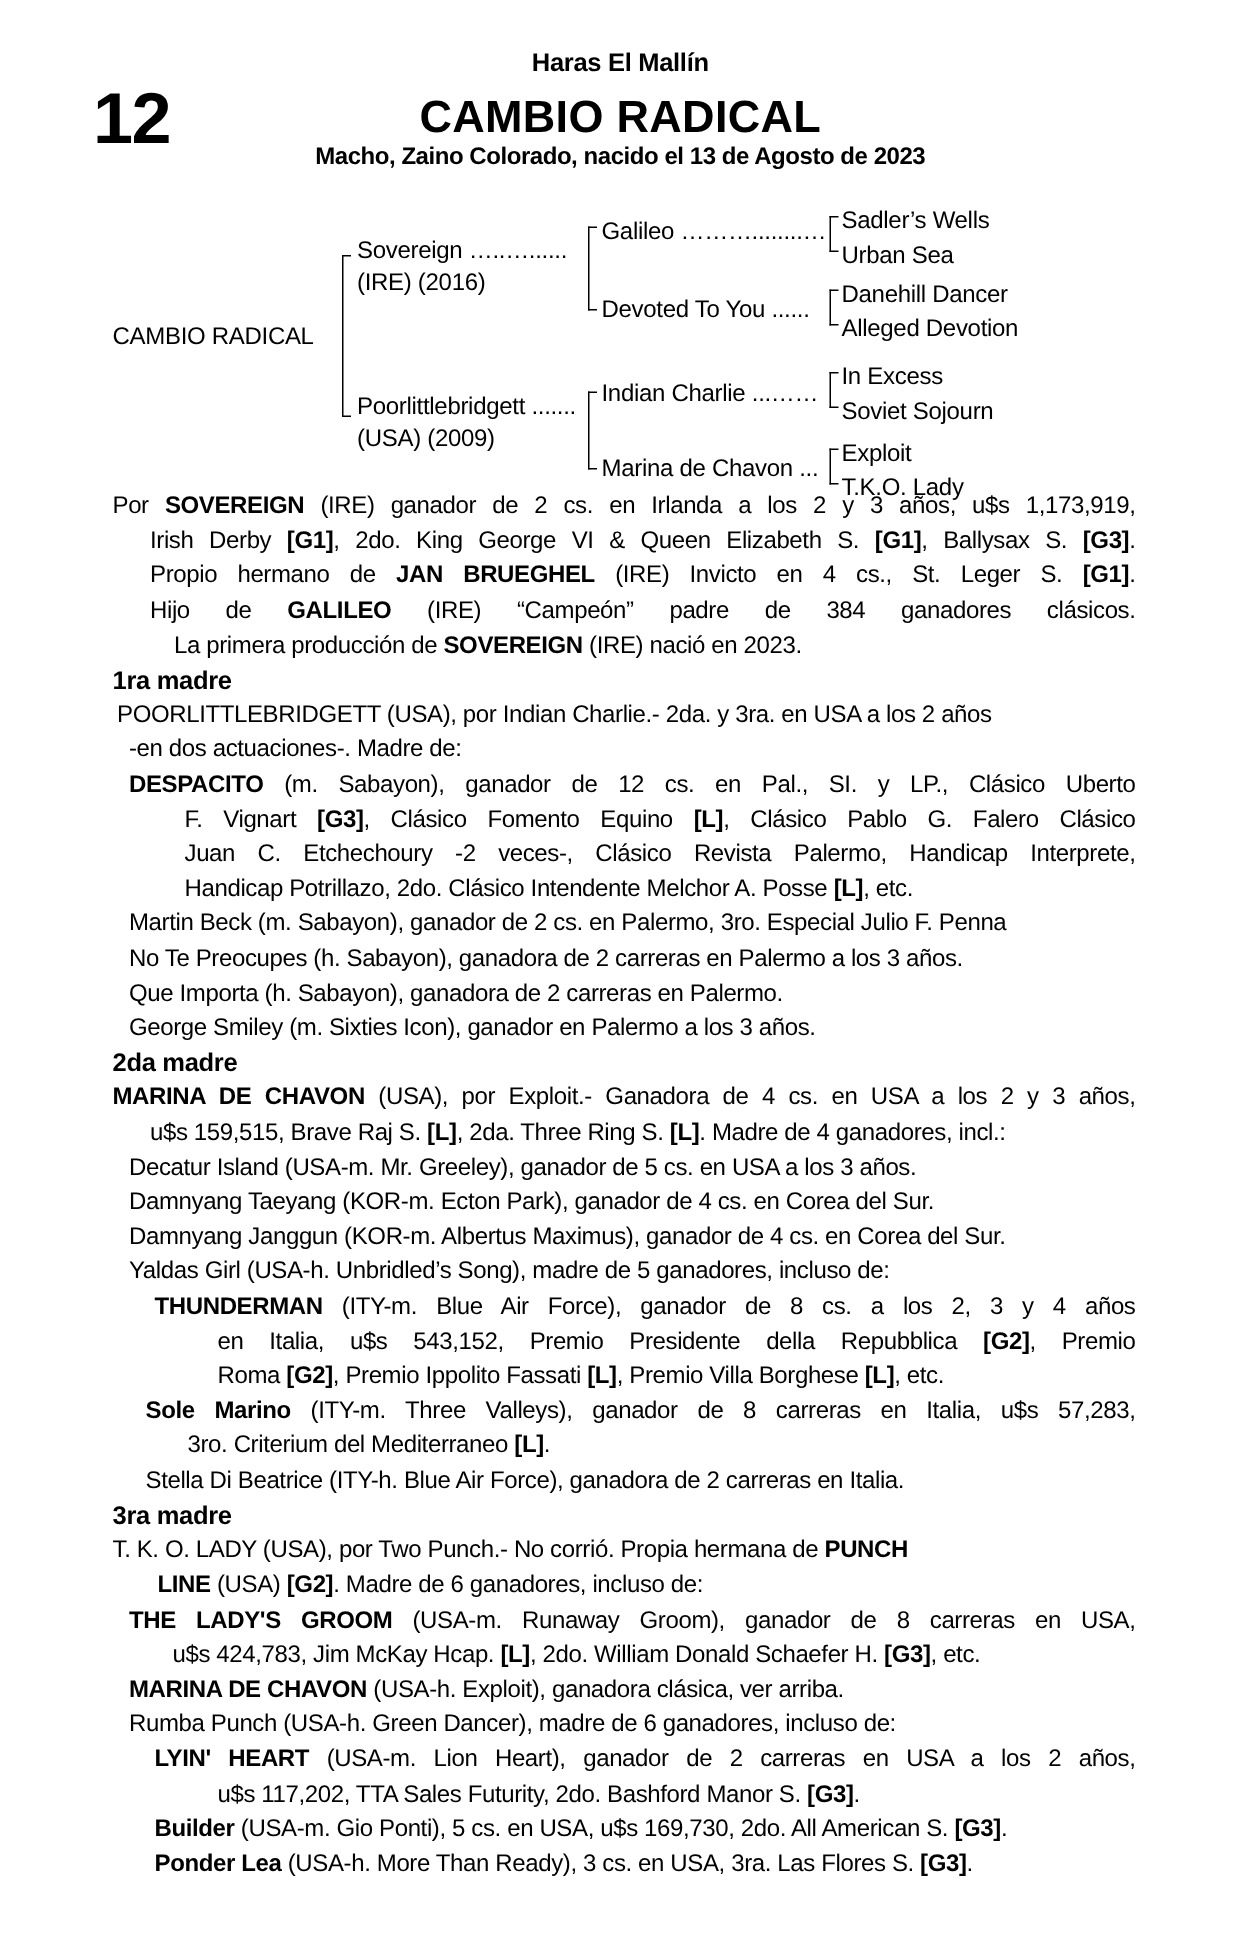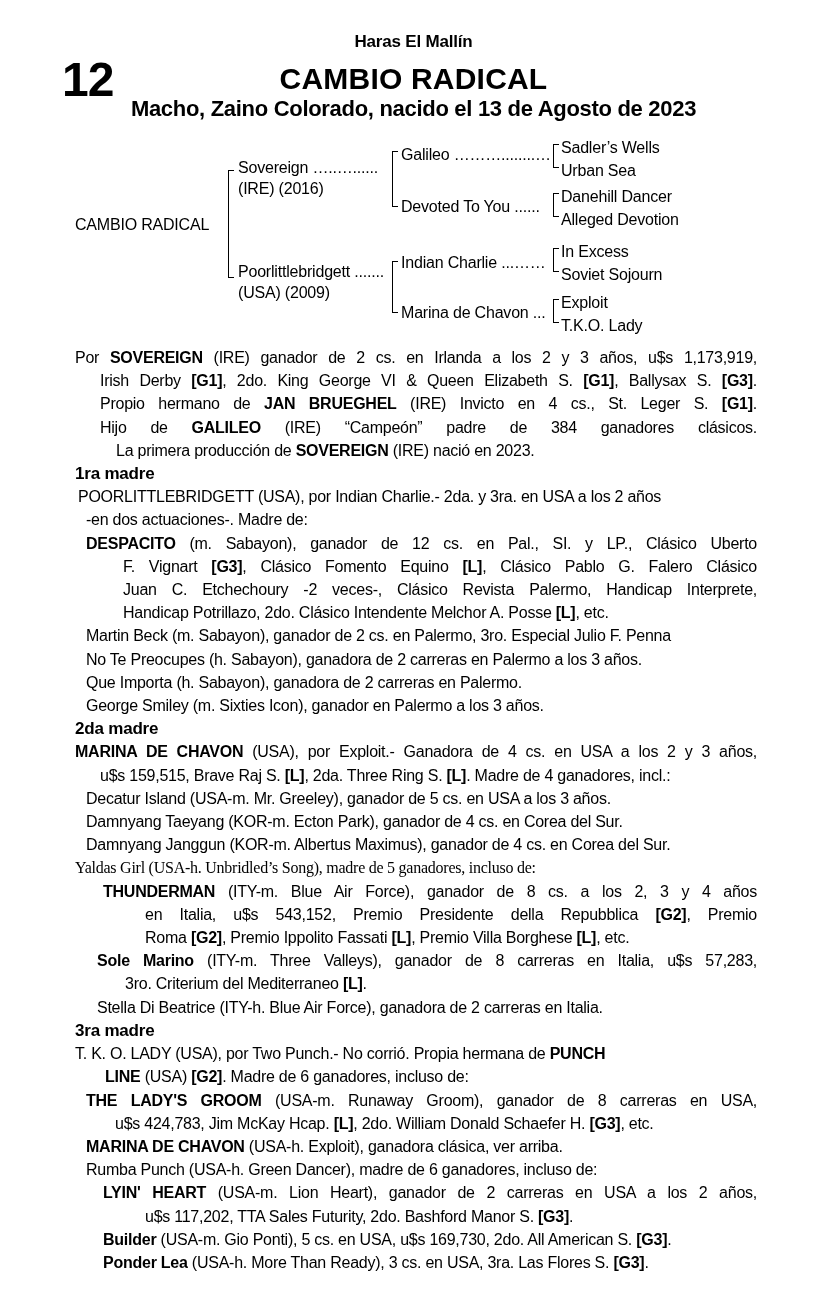--- a/index.html
+++ b/index.html
@@ -21,34 +21,34 @@
   .lot-number {
     position: absolute; top: 52px; left: 62px;
     font-weight: bold; font-size: 48px; letter-spacing: -1px;
   }
   .horse-title {
     position: absolute; top: 62px; left: 0; width: 100%;
     text-align: center; font-weight: bold; font-size: 30px; letter-spacing: 0.2px;
   }
   .horse-sub {
     position: absolute; top: 96px; left: 0; width: 100%;
-    text-align: center; font-weight: bold; font-size: 22px; letter-spacing: -0.3px;
+    text-align: center; font-weight: bold; font-size: 16px; letter-spacing: -0.3px;
   }
   
   .tree { position: absolute; top: 135px; left: 0; width: 827px; height: 202px; font-size: 16px; letter-spacing: -0.2px; }
   .tnode { position: absolute; white-space: nowrap; line-height: 21px; }
   .brk {
     position: absolute; width: 6px;
     border-left: 1.5px solid #000;
     border-top: 1.5px solid #000;
     border-bottom: 1.5px solid #000;
   }
   
   .content {
-    position: absolute; top: 346px; left: 75px; width: 682px;
+    position: absolute; top: 326px; left: 75px; width: 682px;
     font-size: 16px; line-height: 23.2px; letter-spacing: -0.25px;
   }
   .tl { white-space: nowrap; }
   .tl.jst { white-space: normal; text-align: justify; text-align-last: justify; }
   .b { font-weight: bold; }
   .shead { font-weight: bold; font-size: 17px; letter-spacing: -0.2px; }
 </style>
 </head>
 <body>
 
@@ -122,21 +122,21 @@
     </div>
 
     <div>
       <div class="shead">2da madre</div>
       <div>
           <div class="tl jst" style="margin-left: 0px;"><span class="b">MARINA DE CHAVON</span><span> (USA), por Exploit.- Ganadora de 4 cs. en USA a los 2 y 3 años,</span></div>
           <div class="tl" style="margin-left: 25px;"><span>u$s 159,515, Brave Raj S. </span><span class="b">[L]</span><span>, 2da. Three Ring S. </span><span class="b">[L]</span><span>. Madre de 4 ganadores, incl.:</span></div>
           <div class="tl" style="margin-left: 11px;"><span>Decatur Island (USA-m. Mr. Greeley), ganador de 5 cs. en USA a los 3 años.</span></div>
           <div class="tl" style="margin-left: 11px;"><span>Damnyang Taeyang (KOR-m. Ecton Park), ganador de 4 cs. en Corea del Sur.</span></div>
           <div class="tl" style="margin-left: 11px;"><span>Damnyang Janggun (KOR-m. Albertus Maximus), ganador de 4 cs. en Corea del Sur.</span></div>
-          <div class="tl" style=" font-family: Liberation Serif, serif;"><span>Yaldas Girl (USA-h. Unbridled’s Song), madre de 5 ganadores, incluso de:</span></div>
+          <div class="tl" style="margin-left: 11px;"><span>Yaldas Girl (USA-h. Unbridled’s Song), madre de 5 ganadores, incluso de:</span></div>
           <div class="tl jst" style="margin-left: 28px;"><span class="b">THUNDERMAN</span><span> (ITY-m. Blue Air Force), ganador de 8 cs. a los 2, 3 y 4 años</span></div>
           <div class="tl jst" style="margin-left: 70px;"><span>en Italia, u$s 543,152, Premio Presidente della Repubblica </span><span class="b">[G2]</span><span>, Premio</span></div>
           <div class="tl" style="margin-left: 70px;"><span>Roma </span><span class="b">[G2]</span><span>, Premio Ippolito Fassati </span><span class="b">[L]</span><span>, Premio Villa Borghese </span><span class="b">[L]</span><span>, etc.</span></div>
           <div class="tl jst" style="margin-left: 22px;"><span class="b">Sole Marino</span><span> (ITY-m. Three Valleys), ganador de 8 carreras en Italia, u$s 57,283,</span></div>
           <div class="tl" style="margin-left: 50px;"><span>3ro. Criterium del Mediterraneo </span><span class="b">[L]</span><span>.</span></div>
           <div class="tl" style="margin-left: 22px;"><span>Stella Di Beatrice (ITY-h. Blue Air Force), ganadora de 2 carreras en Italia.</span></div>
         </div>
     </div>
 
     <div>

